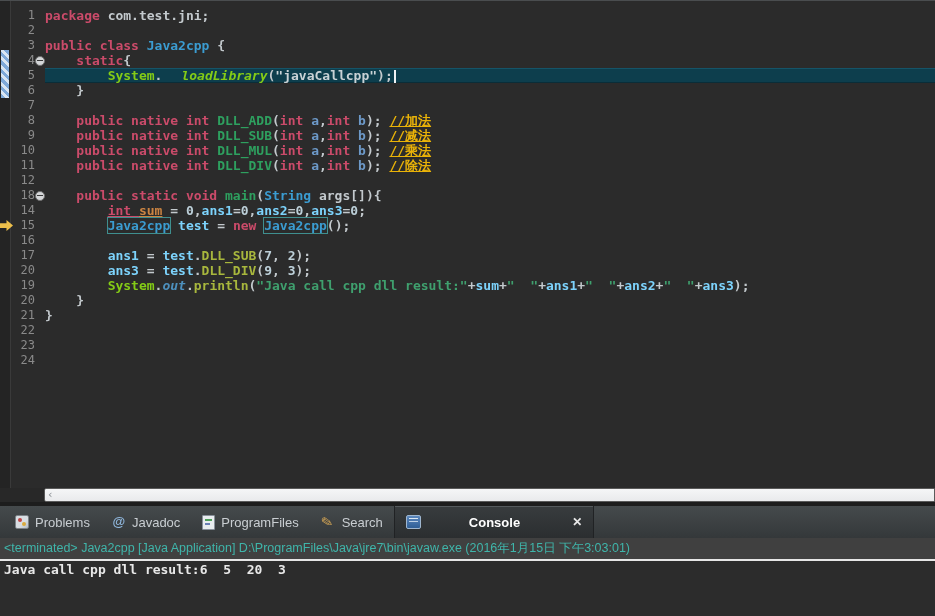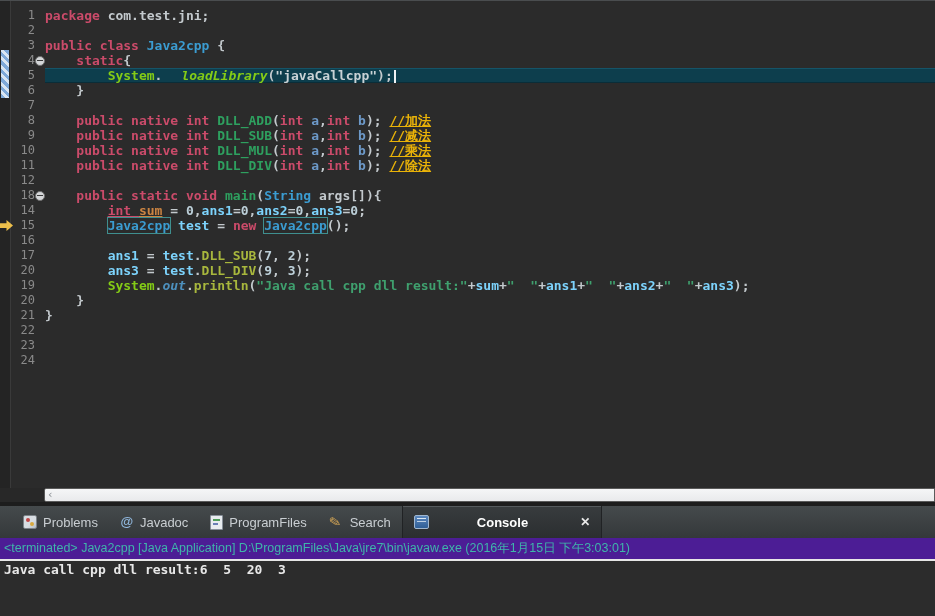--- a/index.html
+++ b/index.html
@@ -47,21 +47,21 @@
   
   #hscroll{position:absolute;left:0;top:487px;width:935px;height:14px;background:#242424;display:flex;}
   #hscroll .corner{width:44px;height:100%;background:#282828;flex:none;}
   #hscroll .track{flex:1;background:linear-gradient(#f5f6f7,#e9eaec);border:1px solid #5a5a5a;
       border-radius:2px 0 0 2px;display:flex;align-items:center;box-sizing:border-box;}
   #hscroll .larr{color:#8a8f94;font-size:11px;line-height:10px;padding-left:3px;font-family:"DejaVu Sans",sans-serif;}
 
   
   #tabbar{position:absolute;left:0;top:501px;width:935px;height:36px;box-sizing:border-box;
       background:linear-gradient(#454a4c,#34383a);border-top:4px solid #1d1d1d;
-      display:flex;align-items:stretch;padding-left:12px;font-family:"Liberation Sans",sans-serif;}
+      display:flex;align-items:stretch;padding-left:4px;font-family:"Liberation Sans",sans-serif;}
   .tab{display:flex;align-items:center;gap:6px;padding:0 11px;color:#c9ced2;font-size:13px;cursor:pointer;}
   .tab.active{background:linear-gradient(#383c3e,#2b2e30);color:#ffffff;font-weight:bold;
       border-left:1px solid #202224;border-right:1px solid #202224;box-shadow:inset 0 1px 0 #555a5d;gap:48px;}
   .ticon{display:inline-block;flex:none;position:relative;}
   .problems-icon{width:12px;height:12px;background:linear-gradient(135deg,#d8dde2 60%,#b3bbc3);
       border:1px solid #7c8287;border-radius:2px;}
   .problems-icon::before{content:"";position:absolute;left:2px;top:2px;width:4px;height:4px;background:#c04545;border-radius:50%;}
   .problems-icon::after{content:"";position:absolute;right:2px;bottom:2px;width:4px;height:4px;background:#d8a93e;border-radius:50%;}
   .javadoc-icon{width:14px;height:14px;color:#8fb6dc;font-weight:bold;font-size:13px;line-height:14px;text-align:center;}
   .javadoc-icon::before{content:"@";}
@@ -71,21 +71,21 @@
   .search-icon{width:15px;height:15px;}
   .search-icon::before{content:"✎";position:absolute;left:0;top:-1px;color:#d8a855;font-size:14px;
       display:inline-block;transform:rotate(-12deg);}
   .console-icon{width:13px;height:12px;background:linear-gradient(#5b87bd,#2f5e96);
       border:1px solid #9fb6cf;border-radius:2px;}
   .console-icon::before{content:"";position:absolute;left:2px;top:2px;right:2px;height:1px;
       background:#dce8f4;box-shadow:0 3px 0 rgba(220,232,244,.8);}
   .close{color:#e9e9e9;font-weight:bold;font-size:12px;margin-left:4px;cursor:pointer;}
 
   
-  #statusbar{position:absolute;left:0;top:537px;width:935px;height:21px;background:#4c1d95;
+  #statusbar{position:absolute;left:0;top:537px;width:935px;height:21px;background:#404040;
       color:#3fb5aa;font-family:"Liberation Sans",sans-serif;font-size:12.5px;line-height:21px;
       padding-left:4px;box-sizing:border-box;white-space:pre;overflow:hidden;}
   #separator{position:absolute;left:0;top:558px;width:935px;height:2px;background:#e6e6e6;}
   #console-output{position:absolute;left:0;top:560px;width:935px;height:56px;background:#2c2c2c;
       color:#e8e8e8;font-size:13px;font-weight:bold;line-height:16px;padding:1px 0 0 4px;
       box-sizing:border-box;white-space:pre;}
 </style>
 </head>
 <body>
 

